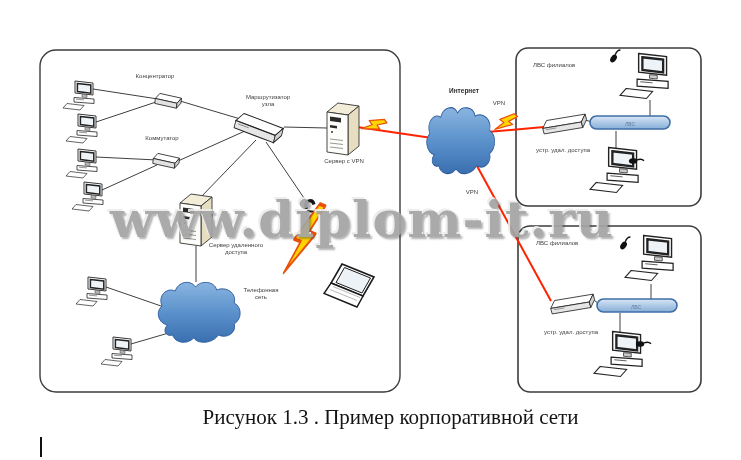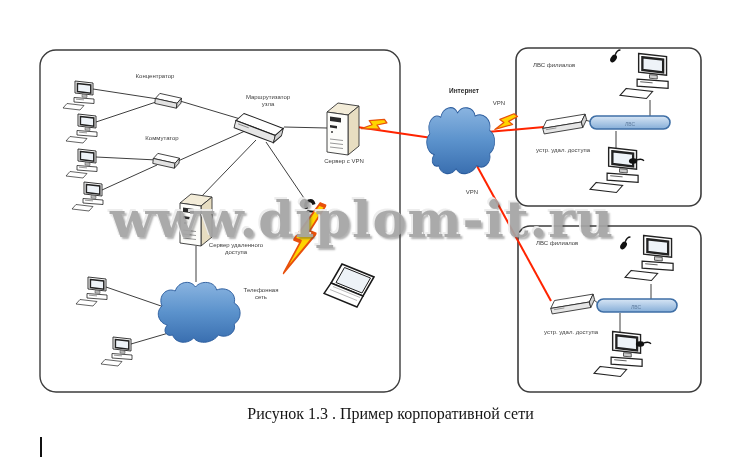--- a/index.html
+++ b/index.html
@@ -4,21 +4,21 @@
 <style>
   html,body{margin:0;padding:0;background:#fff;}
   .page{position:relative;width:741px;height:460px;background:#ffffff;overflow:hidden;
         font-family:"Liberation Sans",sans-serif;}
   .diagram-svg{position:absolute;left:0;top:0;z-index:1;}
   .watermark{position:absolute;left:110px;top:189px;z-index:3;white-space:nowrap;
              font-family:"DejaVu Serif",serif;font-weight:bold;font-size:51px;
              color:#a4a4a4;letter-spacing:1px;opacity:.93;
              text-shadow:-2px -2px 0 #ececec, 2px 2px 2px rgba(70,70,70,.45);}
   .caption{position:absolute;left:40px;right:0;top:405px;z-index:2;text-align:center;
-           font-family:"Liberation Serif",serif;font-size:16px;color:#141414;}
+           font-family:"Liberation Serif",serif;font-size:21px;color:#141414;}
   .cursor-mark{position:absolute;left:40px;top:437px;width:2px;height:20px;background:#111;z-index:2;}
   text{font-family:"Liberation Sans",sans-serif;}
   .lbl{font-size:6px;fill:#3d3d3d;}
   .lbl-b{font-size:6.5px;fill:#2b2b2b;font-weight:bold;}
   .lan-lbl{font-size:5px;fill:#5e7c9e;}
   .net-line{stroke:#3f3f3f;stroke-width:1;}
   .wan-line{stroke:#ff2400;stroke-width:2;}
 </style>
 </head>
 <body>

